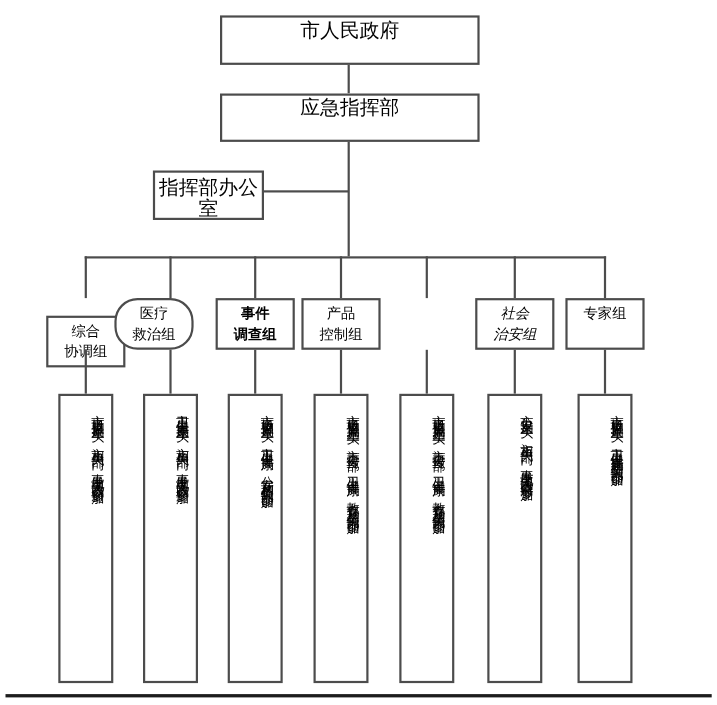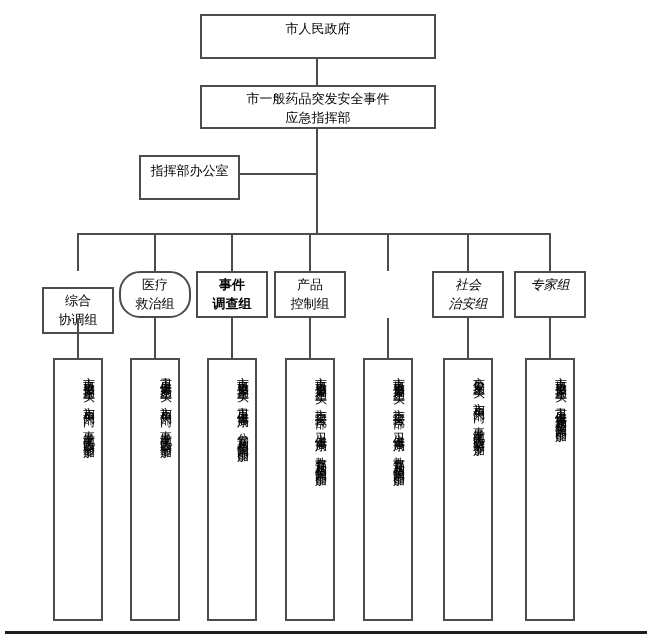--- a/index.html
+++ b/index.html
@@ -15,21 +15,21 @@
     font-family: "Liberation Serif", "DejaVu Serif", serif;
     color: #000000;
     overflow: hidden;
   }
   .box {
     position: absolute;
     border: 2px solid #4c4c4c;
     background: #ffffff;
     box-sizing: border-box;
     text-align: center;
-    font-size: 13px;
+    font-size: 18px;
     line-height: 19px;
   }
   .root-box    { left: 200px; top: 14px;  width: 236px; height: 45px; padding-top: 3px; }
   .command-box { left: 200px; top: 85px;  width: 236px; height: 44px; padding-top: 2px; }
   .office-box  { left: 139px; top: 155px; width: 101px; height: 45px; padding-top: 4px; }
   .gbox {
     position: absolute;
     top: 271px;
     width: 72px;
     height: 47px;
@@ -75,21 +75,20 @@
 
 <div class="canvas">
 
   <div class="box root-box">
     <span>市人民政府</span>
   </div>
 
   <div class="vline" style="left:316px; top:59px; height:26px;"></div>
 
   <div class="box command-box">
-    <div>市一般药品突发安全事件</div>
     <div>应急指挥部</div>
   </div>
 
   <div class="vline" style="left:316px; top:129px; height:104px;"></div>
 
   <div class="box office-box">
     <span>指挥部办公室</span>
   </div>
   <div class="hline" style="left:240px; top:173px; width:77px;"></div>
 
@@ -100,37 +99,37 @@
   <div class="vline" style="left:231px; top:233px; height:38px;"></div>
   <div class="vline" style="left:309px; top:233px; height:38px;"></div>
   <div class="vline" style="left:387px; top:233px; height:38px;"></div>
   <div class="vline" style="left:467px; top:233px; height:38px;"></div>
   <div class="vline" style="left:549px; top:233px; height:38px;"></div>
 
   <div class="gbox" style="left:42px;margin-top:16px;">
     <div>综合</div>
     <div>协调组</div>
   </div>
-  <div class="gbox" style="left:119px;border-radius:21px;">
+  <div class="gbox" style="left:104px;border-radius:21px;">
     <div>医疗</div>
     <div>救治组</div>
   </div>
   <div class="gbox" style="left:196px;font-weight:bold;">
     <div>事件</div>
     <div>调查组</div>
   </div>
   <div class="gbox" style="left:274px;">
     <div>产品</div>
     <div>控制组</div>
   </div>
   <div class="gbox" style="left:432px;font-style:italic;">
     <div>社会</div>
     <div>治安组</div>
   </div>
-  <div class="gbox" style="left:514px;font-style:italic;">
+  <div class="gbox" style="left:514px;">
     <div>专家组</div>
     <div></div>
   </div>
 
   <div class="vline" style="left:77px;  top:318px; height:40px;"></div>
   <div class="vline" style="left:154px; top:318px; height:40px;"></div>
   <div class="vline" style="left:231px; top:318px; height:40px;"></div>
   <div class="vline" style="left:309px; top:318px; height:40px;"></div>
   <div class="vline" style="left:387px; top:318px; height:40px;"></div>
   <div class="vline" style="left:467px; top:318px; height:40px;"></div>

